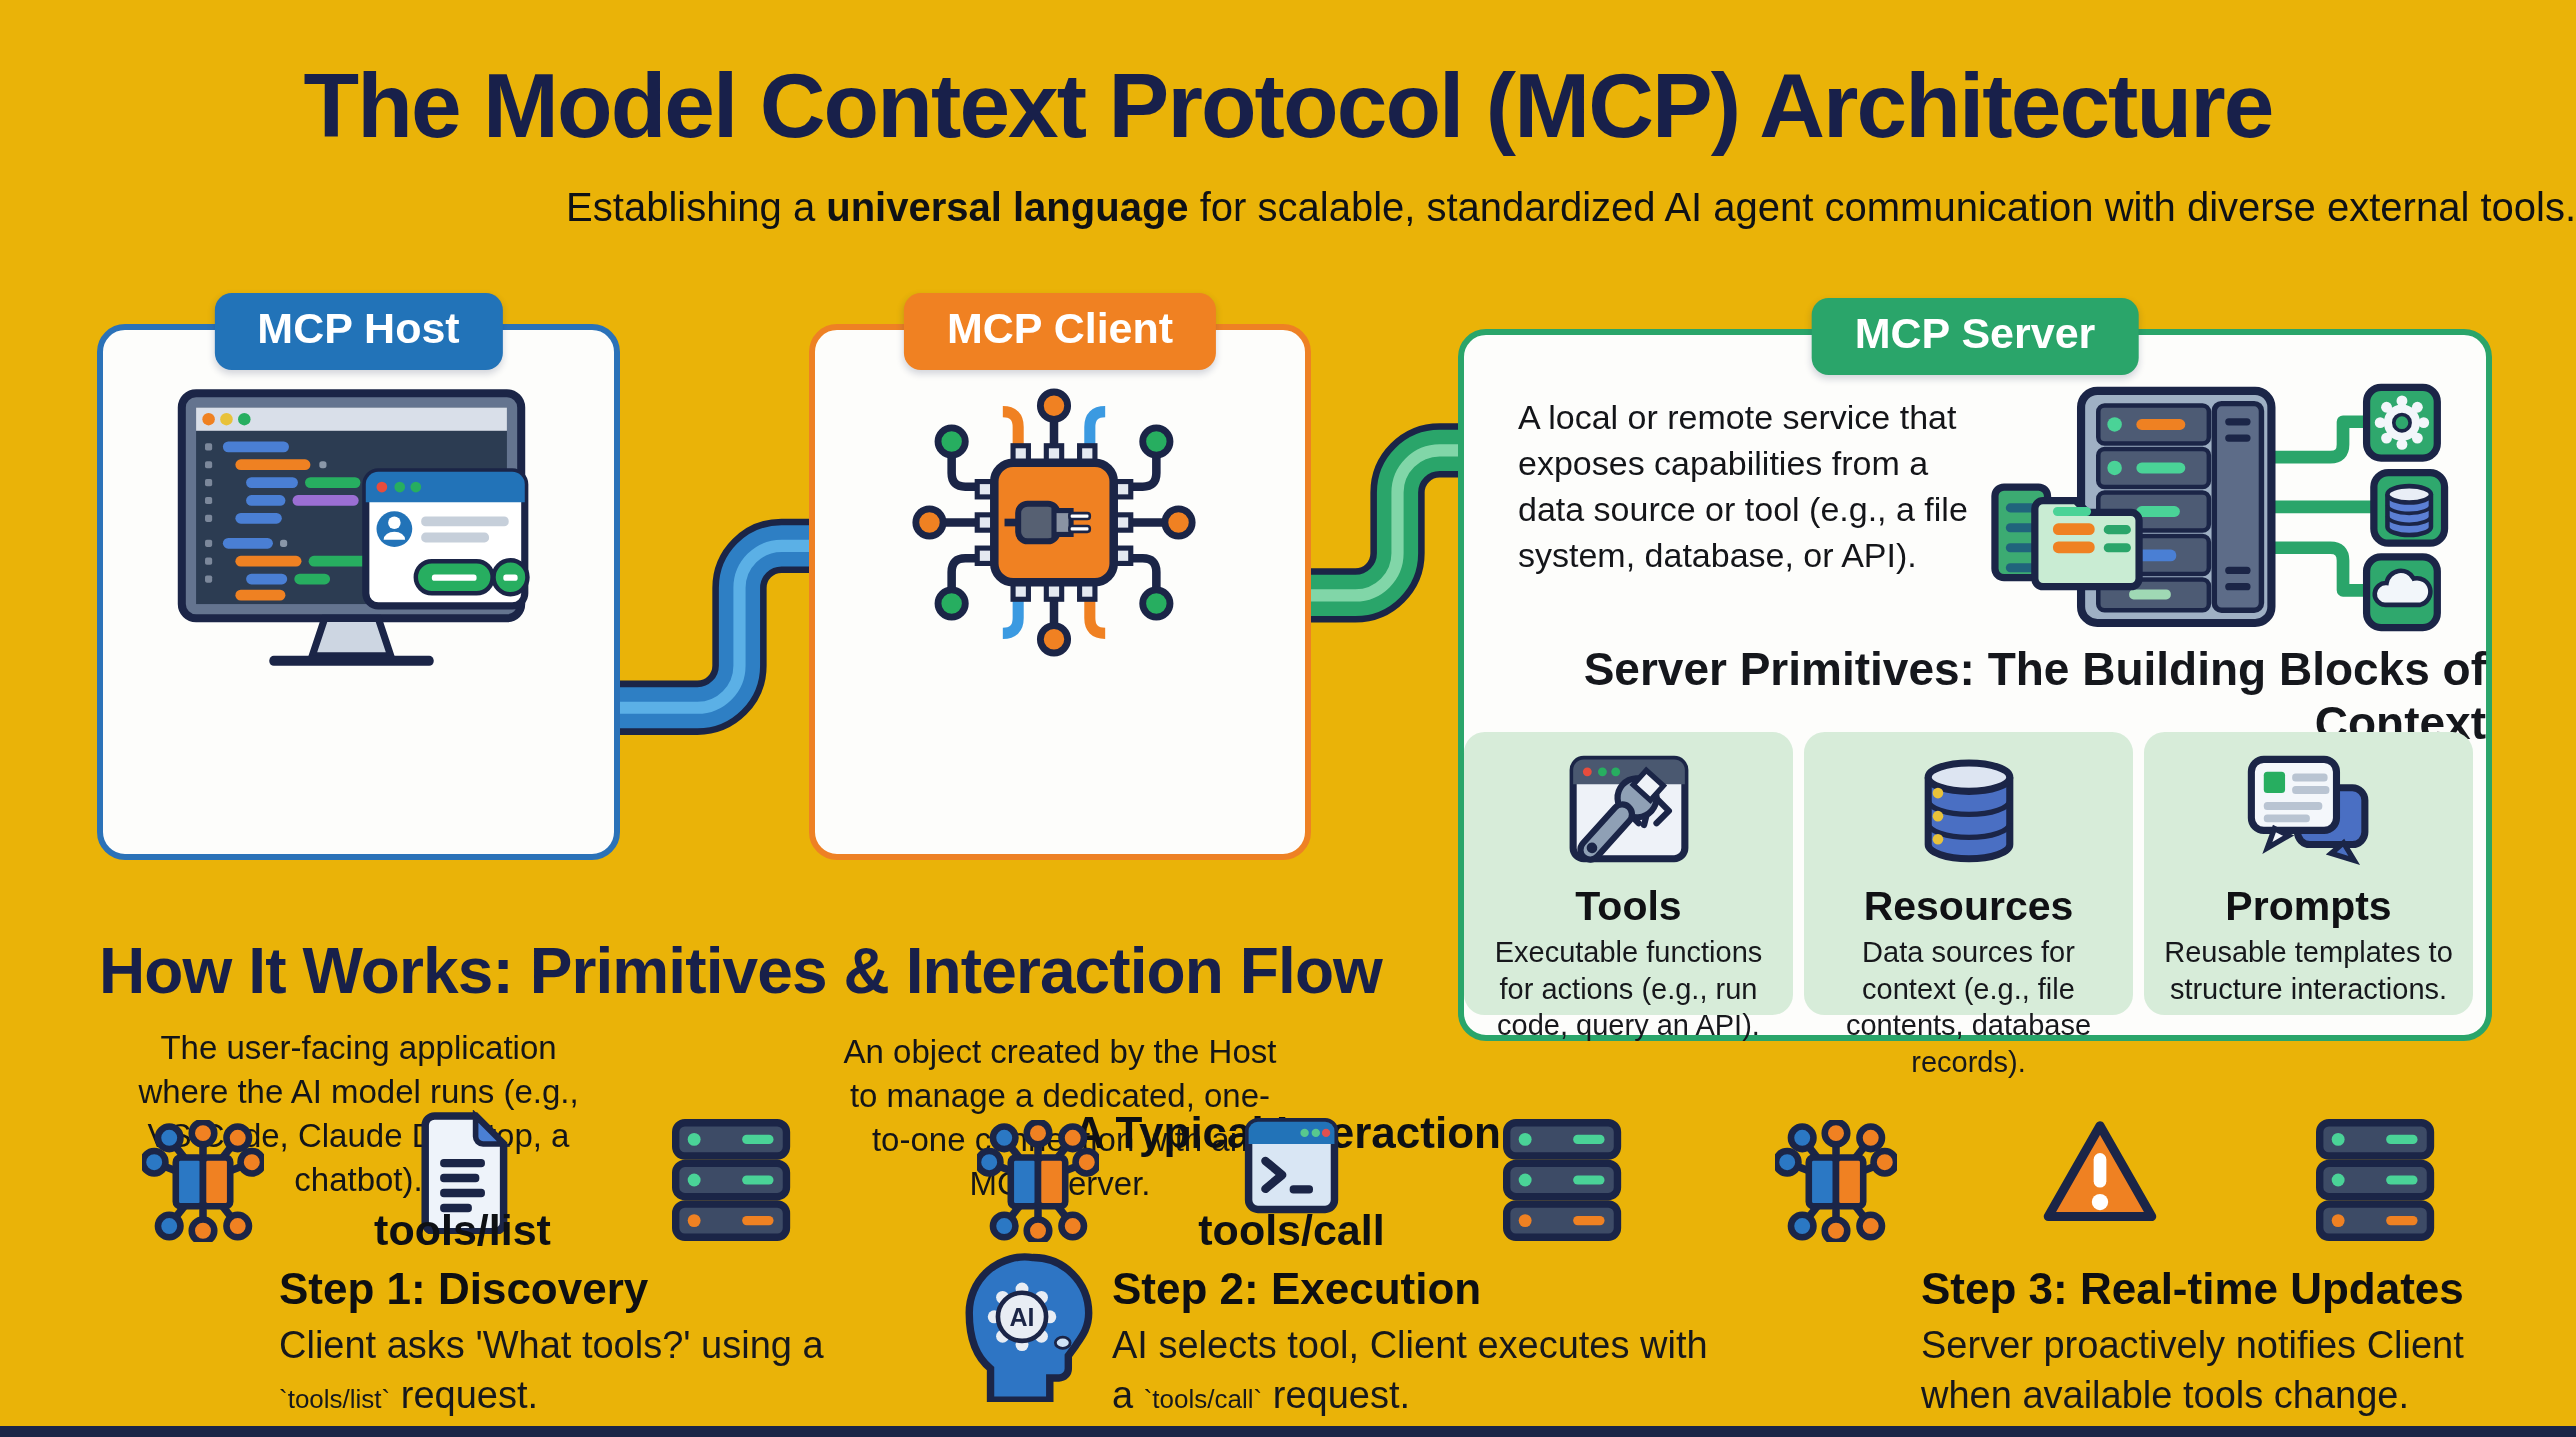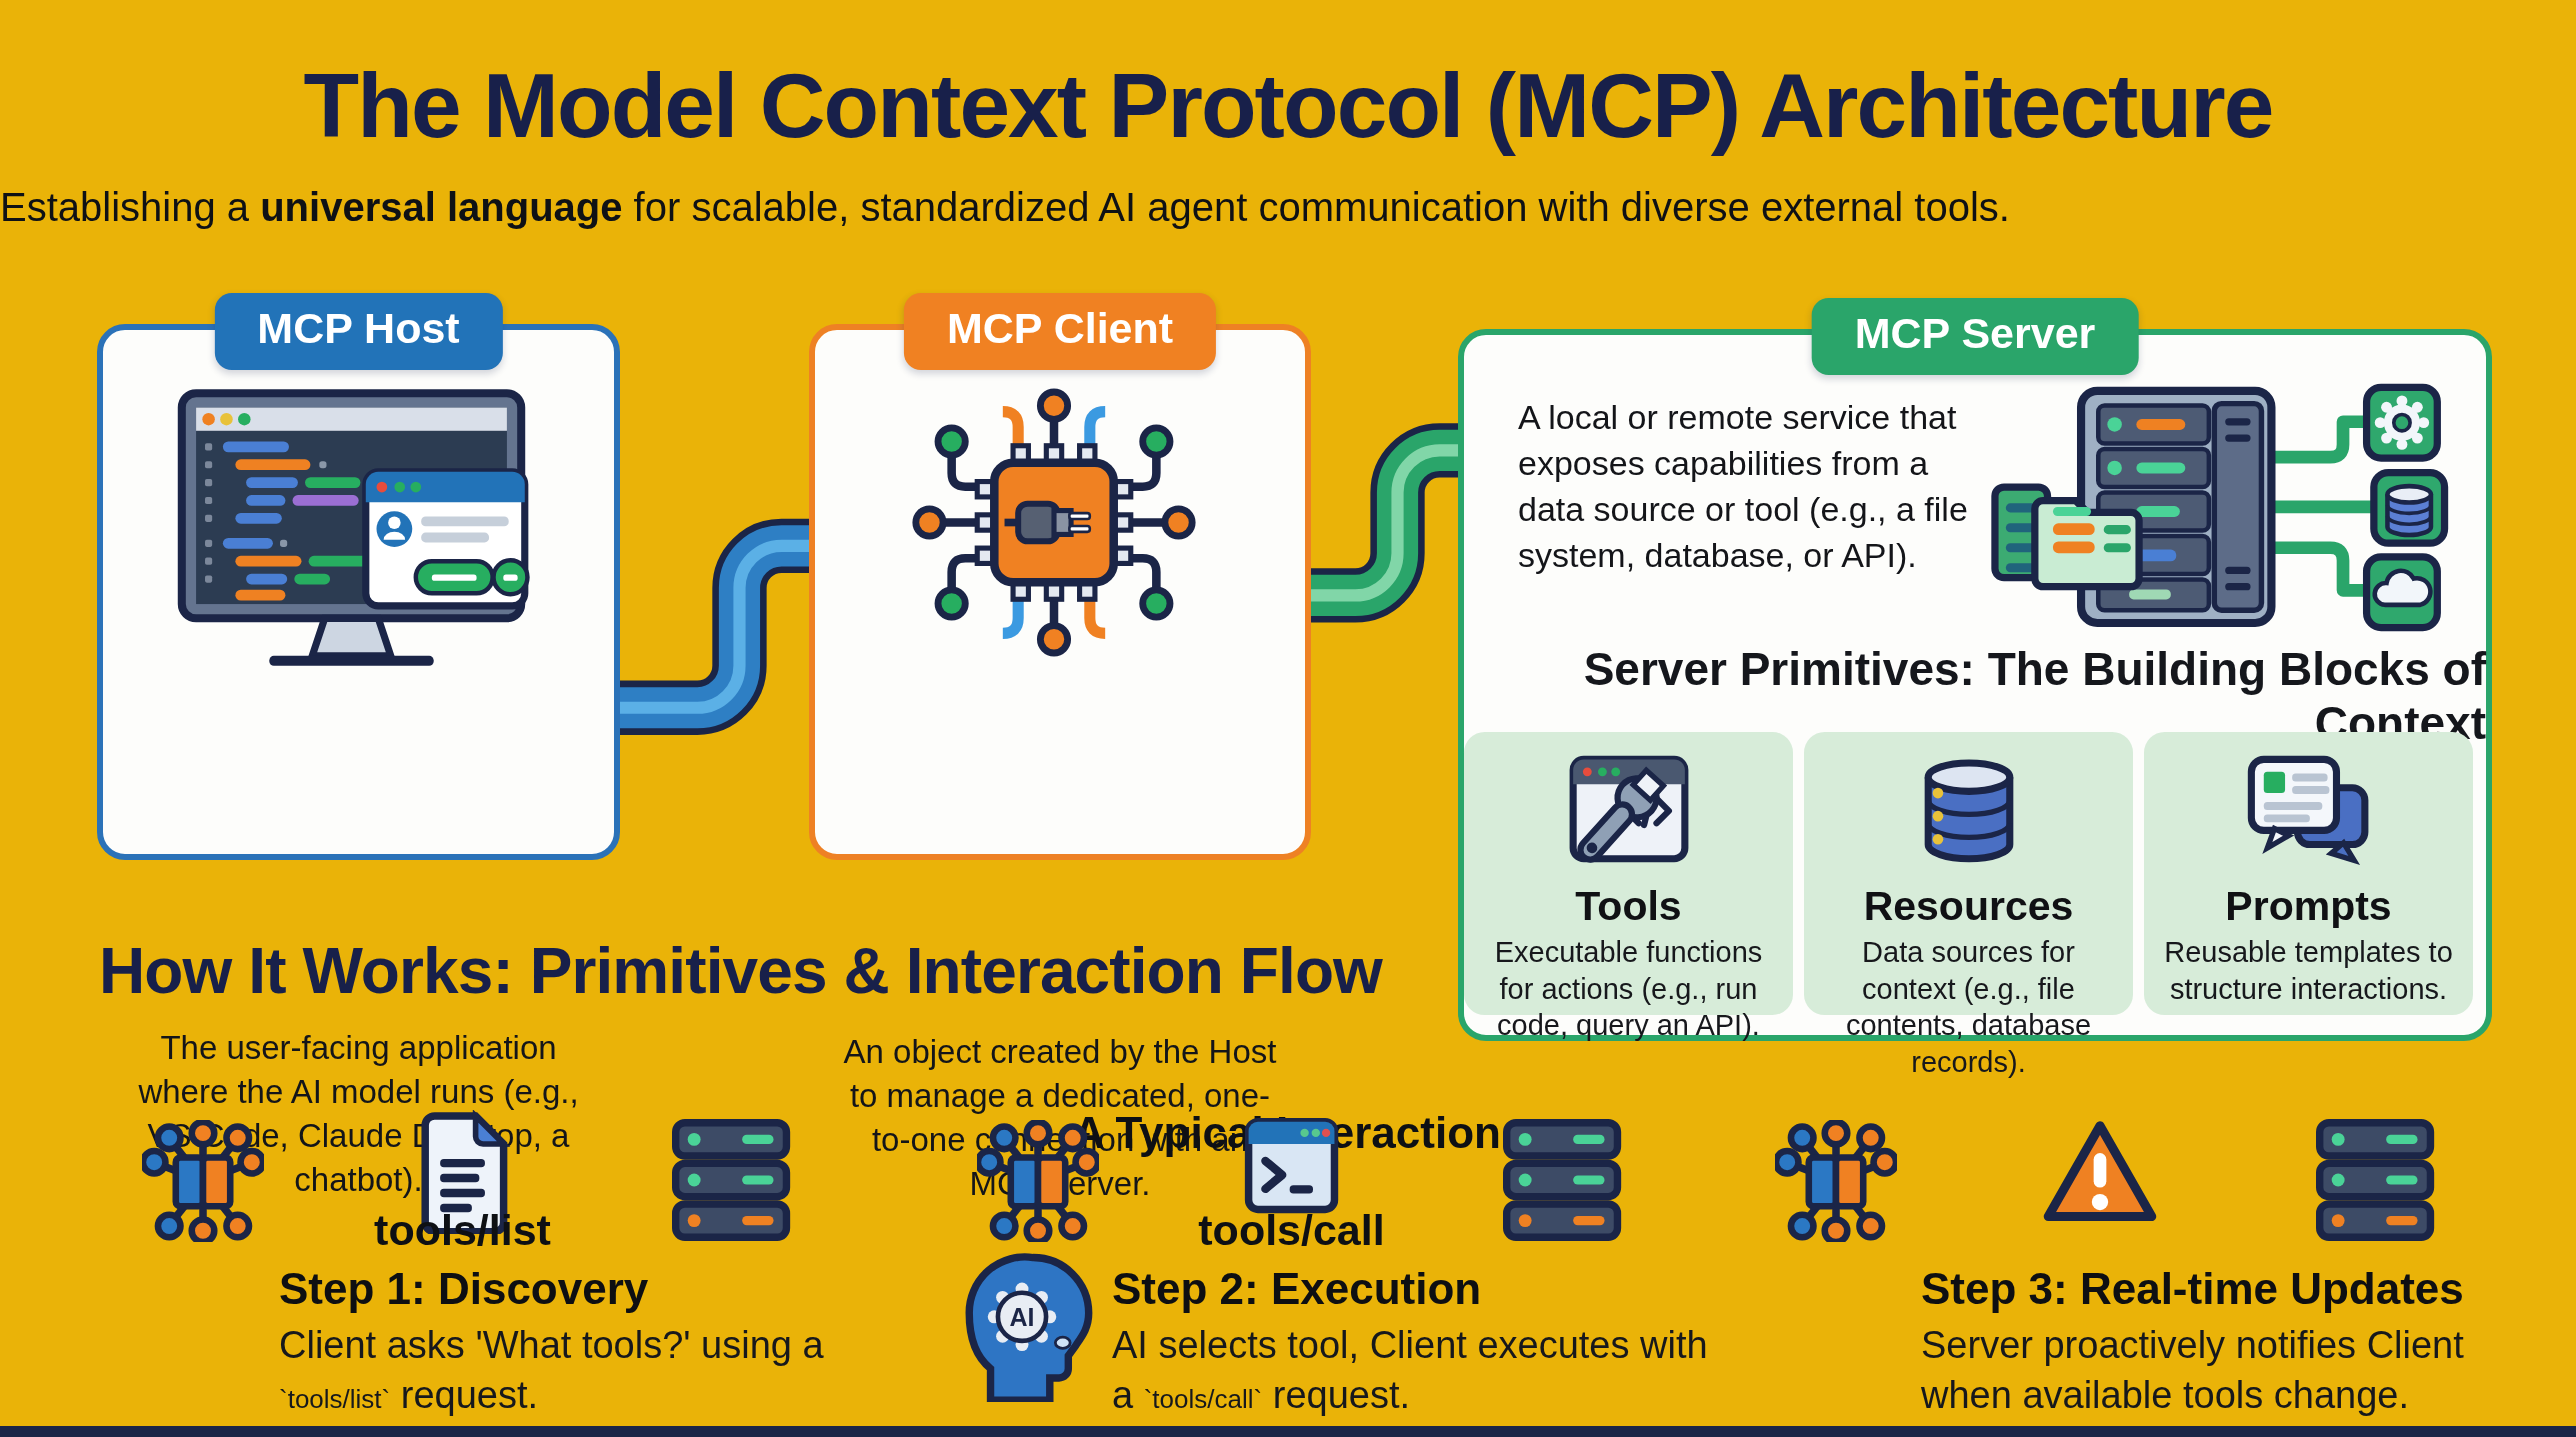--- a/index.html
+++ b/index.html
@@ -1,21 +1,21 @@
 <!DOCTYPE html>
 <html style="font-size:15px"><head>
 <meta charset="utf-8">
 <style>
   html,body{margin:0;padding:0;background:#e8ebf0;}
   #canvas{position:relative;width:2576px;height:1438px;background:#eab308;overflow:hidden;
           font-family:"Liberation Sans",sans-serif;color:#15171c;}
   
   .title{position:absolute;left:0;top:54px;width:100%;text-align:center;
          font-size:91px;font-weight:bold;color:#18204a;letter-spacing:-1.9px;margin:0;}
-  .subtitle{position:absolute;left:0;top:185px;width:100%;text-align:left;
+  .subtitle{position:absolute;left:0;top:185px;width:100%;text-align:right;
             font-size:40px;color:#0f1115;margin:0;}
   
   .box{position:absolute;background:#fdfdfb;border-radius:28px;}
   #host-box{left:97px;top:324px;width:511px;height:524px;border:6.6px solid #2b72b8;}
   #client-box{left:809px;top:324px;width:490px;height:524px;border:6.6px solid #ee8124;}
   #server-box{left:1458px;top:329px;width:1022px;height:700px;border:6.6px solid #2aa56a;}
   .badge{position:absolute;top:-37px;left:50%;transform:translateX(-50%);
          height:77px;line-height:71px;padding:0 43px;border-radius:17px;color:#fff;
          font-weight:bold;font-size:43px;white-space:nowrap;box-shadow:0 3.7px 7.5px rgba(20,35,80,.18);}
   #host-badge{background:#2273b8;}

